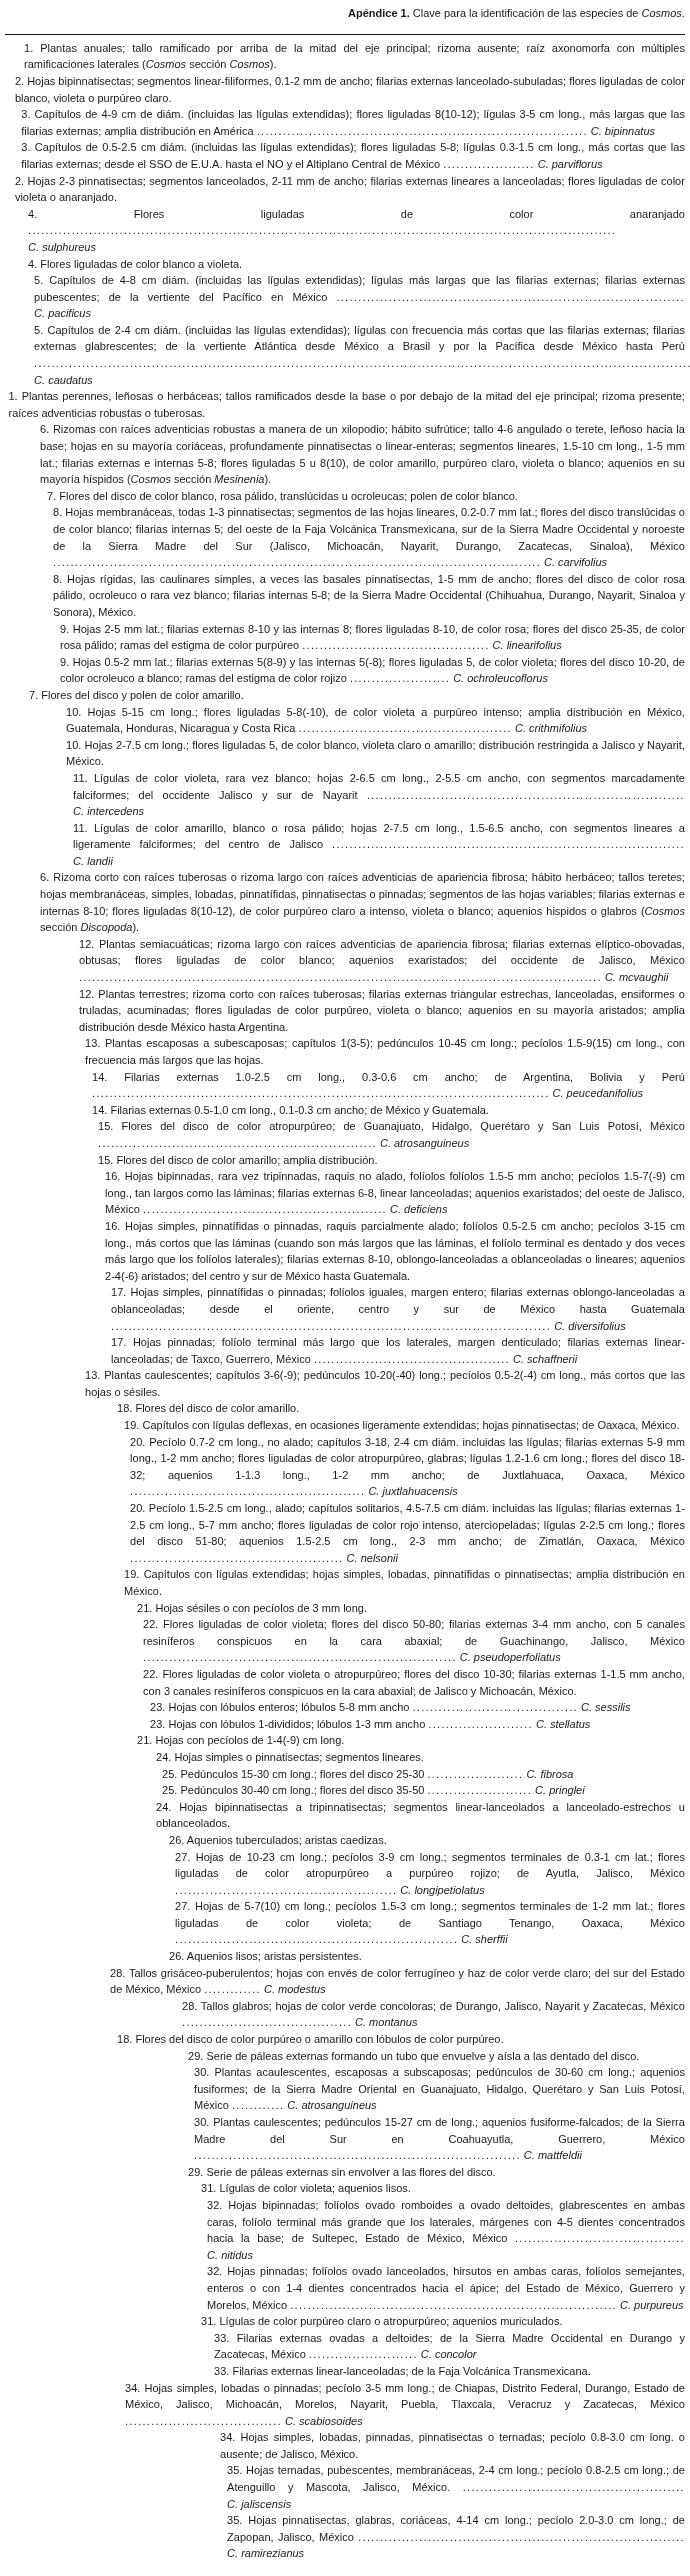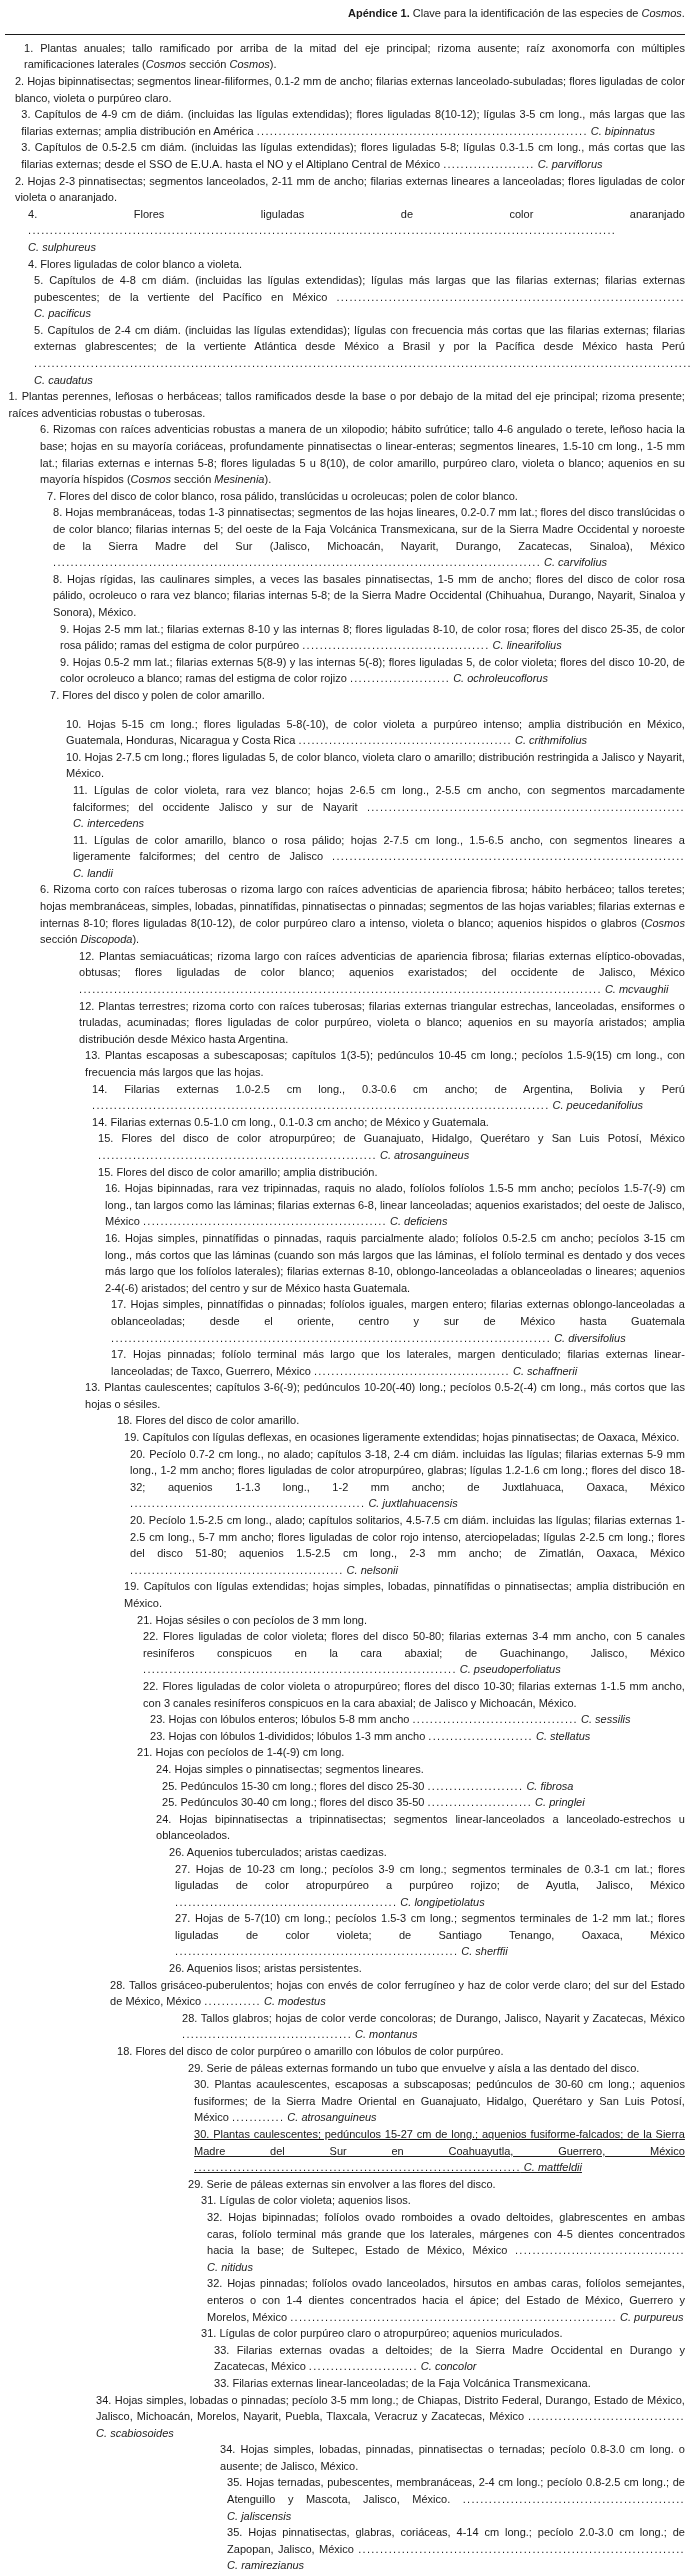--- a/index.html
+++ b/index.html
@@ -60,22 +60,22 @@
       <p class="entry" style="margin-left: 23px;"><span>4. </span><span>Flores liguladas de color blanco a violeta.</span></p>
       <p class="entry" style="margin-left: 29px;"><span>5. </span><span>Capítulos de 4-8 cm diám. (incluidas las lígulas extendidas); lígulas más largas que las filarias externas; filarias externas pubescentes; de la vertiente del Pacífico en México </span><span class="leader">................................................................................</span><span class="species"> C. pacificus</span></p>
       <p class="entry" style="margin-left: 29px;"><span>5. </span><span>Capítulos de 2-4 cm diám. (incluidas las lígulas extendidas); lígulas con frecuencia más cortas que las filarias externas; filarias externas glabrescentes; de la vertiente Atlántica desde México a Brasil y por la Pacífica desde México hasta Perú </span><span class="leader">......................................................................................................................................................................</span><span class="species"> C. caudatus</span></p>
       <p class="entry" style="margin-left: 3.4px;"><span>1. </span><span>Plantas perennes, leñosas o herbáceas; tallos ramificados desde la base o por debajo de la mitad del eje principal; rizoma presente; raíces adventicias robustas o tuberosas.</span></p>
       <p class="entry" style="margin-left: 35px;"><span>6. </span><span>Rizomas con raíces adventicias robustas a manera de un xilopodio; hábito sufrútice; tallo 4-6 angulado o terete, leñoso hacia la base; hojas en su mayoría coriáceas, profundamente pinnatisectas o linear-enteras; segmentos lineares, 1.5-10 cm long., 1-5 mm lat.; filarias externas e internas 5-8; flores liguladas 5 u 8(10), de color amarillo, purpúreo claro, violeta o blanco; aquenios en su mayoría híspidos (</span><span class="it">Cosmos</span><span> sección </span><span class="it">Mesinenia</span><span>).</span></p>
       <p class="entry" style="margin-left: 42px;"><span>7. </span><span>Flores del disco de color blanco, rosa pálido, translúcidas u ocroleucas; polen de color blanco.</span></p>
       <p class="entry" style="margin-left: 48px;"><span>8. </span><span>Hojas membranáceas, todas 1-3 pinnatisectas; segmentos de las hojas lineares, 0.2-0.7 mm lat.; flores del disco translúcidas o de color blanco; filarias internas 5; del oeste de la Faja Volcánica Transmexicana, sur de la Sierra Madre Occidental y noroeste de la Sierra Madre del Sur (Jalisco, Michoacán, Nayarit, Durango, Zacatecas, Sinaloa), México </span><span class="leader">................................................................................................................</span><span class="species"> C. carvifolius</span></p>
       <p class="entry" style="margin-left: 48px;"><span>8. </span><span>Hojas rígidas, las caulinares simples, a veces las basales pinnatisectas, 1-5 mm de ancho; flores del disco de color rosa pálido, ocroleuco o rara vez blanco; filarias internas 5-8; de la Sierra Madre Occidental (Chihuahua, Durango, Nayarit, Sinaloa y Sonora), México.</span></p>
       <p class="entry" style="margin-left: 55px;"><span>9. </span><span>Hojas 2-5 mm lat.; filarias externas 8-10 y las internas 8; flores liguladas 8-10, de color rosa; flores del disco 25-35, de color rosa pálido; ramas del estigma de color purpúreo </span><span class="leader">...........................................</span><span class="species"> C. linearifolius</span></p>
       <p class="entry" style="margin-left: 55px;"><span>9. </span><span>Hojas 0.5-2 mm lat.; filarias externas 5(8-9) y las internas 5(-8); flores liguladas 5, de color violeta; flores del disco 10-20, de color ocroleuco a blanco; ramas del estigma de color rojizo </span><span class="leader">.......................</span><span class="species"> C. ochroleucoflorus</span></p>
-      <p class="entry" style="margin-left: 45px;"><span>7. </span><span>Flores del disco y polen de color amarillo.</span></p>
-      <p class="entry" style="margin-left: 61px; margin-top: 12px;"><span>10. </span><span>Hojas 5-15 cm long.; flores liguladas 5-8(-10), de color violeta a purpúreo intenso; amplia distribución en México, Guatemala, Honduras, Nicaragua y Costa Rica </span><span class="leader">.................................................</span><span class="species"> C. crithmifolius</span></p>
+      <p class="entry" style="margin-left: 24px;"><span>7. </span><span>Flores del disco y polen de color amarillo.</span></p>
+      <p class="entry" style="margin-left: 61px;"><span>10. </span><span>Hojas 5-15 cm long.; flores liguladas 5-8(-10), de color violeta a purpúreo intenso; amplia distribución en México, Guatemala, Honduras, Nicaragua y Costa Rica </span><span class="leader">.................................................</span><span class="species"> C. crithmifolius</span></p>
       <p class="entry" style="margin-left: 61px;"><span>10. </span><span>Hojas 2-7.5 cm long.; flores liguladas 5, de color blanco, violeta claro o amarillo; distribución restringida a Jalisco y Nayarit, México.</span></p>
       <p class="entry" style="margin-left: 68px;"><span>11. </span><span>Lígulas de color violeta, rara vez blanco; hojas 2-6.5 cm long., 2-5.5 cm ancho, con segmentos marcadamente falciformes; del occidente Jalisco y sur de Nayarit </span><span class="leader">.........................................................................</span><span class="species"> C. intercedens</span></p>
       <p class="entry" style="margin-left: 68px;"><span>11. </span><span>Lígulas de color amarillo, blanco o rosa pálido; hojas 2-7.5 cm long., 1.5-6.5 ancho, con segmentos lineares a ligeramente falciformes; del centro de Jalisco </span><span class="leader">.................................................................................</span><span class="species"> C. landii</span></p>
       <p class="entry" style="margin-left: 35px;"><span>6. </span><span>Rizoma corto con raíces tuberosas o rizoma largo con raíces adventicias de apariencia fibrosa; hábito herbáceo; tallos teretes; hojas membranáceas, simples, lobadas, pinnatífidas, pinnatisectas o pinnadas; segmentos de las hojas variables; filarias externas e internas 8-10; flores liguladas 8(10-12), de color purpúreo claro a intenso, violeta o blanco; aquenios hispidos o glabros (</span><span class="it">Cosmos</span><span> sección </span><span class="it">Discopoda</span><span>).</span></p>
       <p class="entry" style="margin-left: 74px;"><span>12. </span><span>Plantas semiacuáticas; rizoma largo con raíces adventicias de apariencia fibrosa; filarias externas elíptico-obovadas, obtusas; flores liguladas de color blanco; aquenios exaristados; del occidente de Jalisco, México </span><span class="leader">........................................................................................................................</span><span class="species"> C. mcvaughii</span></p>
       <p class="entry" style="margin-left: 74px;"><span>12. </span><span>Plantas terrestres; rizoma corto con raíces tuberosas; filarias externas triangular estrechas, lanceoladas, ensiformes o truladas, acuminadas; flores liguladas de color purpúreo, violeta o blanco; aquenios en su mayoría aristados; amplia distribución desde México hasta Argentina.</span></p>
       <p class="entry" style="margin-left: 80px;"><span>13. </span><span>Plantas escaposas a subescaposas; capítulos 1(3-5); pedúnculos 10-45 cm long.; pecíolos 1.5-9(15) cm long., con frecuencia más largos que las hojas.</span></p>
       <p class="entry" style="margin-left: 87px;"><span>14. </span><span>Filarias externas 1.0-2.5 cm long., 0.3-0.6 cm ancho; de Argentina, Bolivia y Perú </span><span class="leader">.........................................................................................................</span><span class="species"> C. peucedanifolius</span></p>
       <p class="entry" style="margin-left: 87px;"><span>14. </span><span>Filarias externas 0.5-1.0 cm long., 0.1-0.3 cm ancho; de México y Guatemala.</span></p>
       <p class="entry" style="margin-left: 93px;"><span>15. </span><span>Flores del disco de color atropurpúreo; de Guanajuato, Hidalgo, Querétaro y San Luis Potosí, México </span><span class="leader">................................................................</span><span class="species"> C. atrosanguineus</span></p>
@@ -102,28 +102,28 @@
       <p class="entry" style="margin-left: 151px;"><span>24. </span><span>Hojas bipinnatisectas a tripinnatisectas; segmentos linear-lanceolados a lanceolado-estrechos u oblanceolados.</span></p>
       <p class="entry" style="margin-left: 164px;"><span>26. </span><span>Aquenios tuberculados; aristas caedizas.</span></p>
       <p class="entry" style="margin-left: 170px;"><span>27. </span><span>Hojas de 10-23 cm long.; pecíolos 3-9 cm long.; segmentos terminales de 0.3-1 cm lat.; flores liguladas de color atropurpúreo a purpúreo rojizo; de Ayutla, Jalisco, México </span><span class="leader">...................................................</span><span class="species"> C. longipetiolatus</span></p>
       <p class="entry" style="margin-left: 170px;"><span>27. </span><span>Hojas de 5-7(10) cm long.; pecíolos 1.5-3 cm long.; segmentos terminales de 1-2 mm lat.; flores liguladas de color violeta; de Santiago Tenango, Oaxaca, México </span><span class="leader">.................................................................</span><span class="species"> C. sherffii</span></p>
       <p class="entry" style="margin-left: 164px;"><span>26. </span><span>Aquenios lisos; aristas persistentes.</span></p>
       <p class="entry" style="margin-left: 105px;"><span>28. </span><span>Tallos grisáceo-puberulentos; hojas con envés de color ferrugíneo y haz de color verde claro; del sur del Estado de México, México </span><span class="leader">.............</span><span class="species"> C. modestus</span></p>
       <p class="entry" style="margin-left: 177px;"><span>28. </span><span>Tallos glabros; hojas de color verde concoloras; de Durango, Jalisco, Nayarit y Zacatecas, México </span><span class="leader">.......................................</span><span class="species"> C. montanus</span></p>
       <p class="entry" style="margin-left: 112px;"><span>18. </span><span>Flores del disco de color purpúreo o amarillo con lóbulos de color purpúreo.</span></p>
       <p class="entry" style="margin-left: 183px;"><span>29. </span><span>Serie de páleas externas formando un tubo que envuelve y aísla a las dentado del disco.</span></p>
       <p class="entry" style="margin-left: 189px;"><span>30. </span><span>Plantas acaulescentes, escaposas a subscaposas; pedúnculos de 30-60 cm long.; aquenios fusiformes; de la Sierra Madre Oriental en Guanajuato, Hidalgo, Querétaro y San Luis Potosí, México </span><span class="leader">............</span><span class="species"> C. atrosanguineus</span></p>
-      <p class="entry" style="margin-left: 189px; text-decoration: underline;"><span>30. </span><span>Plantas caulescentes; pedúnculos 15-27 cm de long.; aquenios fusiforme-falcados; de la Sierra Madre del Sur en Coahuayutla, Guerrero, México </span><span class="leader">...........................................................................</span><span class="species"> C. mattfeldii</span></p>
+      <p class="entry" style="margin-left: 189px;"><span>30. </span><span>Plantas caulescentes; pedúnculos 15-27 cm de long.; aquenios fusiforme-falcados; de la Sierra Madre del Sur en Coahuayutla, Guerrero, México </span><span class="leader">...........................................................................</span><span class="species"> C. mattfeldii</span></p>
       <p class="entry" style="margin-left: 183px;"><span>29. </span><span>Serie de páleas externas sin envolver a las flores del disco.</span></p>
       <p class="entry" style="margin-left: 196px;"><span>31. </span><span>Lígulas de color violeta; aquenios lisos.</span></p>
       <p class="entry" style="margin-left: 202px;"><span>32. </span><span>Hojas bipinnadas; folíolos ovado romboides a ovado deltoides, glabrescentes en ambas caras, folíolo terminal más grande que los laterales, márgenes con 4-5 dientes concentrados hacia la base; de Sultepec, Estado de México, México </span><span class="leader">.......................................</span><span class="species"> C. nitidus</span></p>
       <p class="entry" style="margin-left: 202px;"><span>32. </span><span>Hojas pinnadas; folíolos ovado lanceolados, hirsutos en ambas caras, folíolos semejantes, enteros o con 1-4 dientes concentrados hacia el ápice; del Estado de México, Guerrero y Morelos, México </span><span class="leader">...........................................................................</span><span class="species"> C. purpureus</span></p>
       <p class="entry" style="margin-left: 196px;"><span>31. </span><span>Lígulas de color purpúreo claro o atropurpúreo; aquenios muriculados.</span></p>
       <p class="entry" style="margin-left: 209px;"><span>33. </span><span>Filarias externas ovadas a deltoides; de la Sierra Madre Occidental en Durango y Zacatecas, México </span><span class="leader">.........................</span><span class="species"> C. concolor</span></p>
       <p class="entry" style="margin-left: 209px;"><span>33. </span><span>Filarias externas linear-lanceoladas; de la Faja Volcánica Transmexicana.</span></p>
-      <p class="entry" style="margin-left: 91px;"><span>34. </span><span>Hojas simples, lobadas o pinnadas; pecíolo 3-5 mm long.; de Chiapas, Distrito Federal, Durango, Estado de México, Jalisco, Michoacán, Morelos, Nayarit, Puebla, Tlaxcala, Veracruz y Zacatecas, México </span><span class="leader">....................................</span><span class="species"> C. scabiosoides</span></p>
+      <p class="entry" style="margin-left: 120px;"><span>34. </span><span>Hojas simples, lobadas o pinnadas; pecíolo 3-5 mm long.; de Chiapas, Distrito Federal, Durango, Estado de México, Jalisco, Michoacán, Morelos, Nayarit, Puebla, Tlaxcala, Veracruz y Zacatecas, México </span><span class="leader">....................................</span><span class="species"> C. scabiosoides</span></p>
       <p class="entry" style="margin-left: 215px;"><span>34. </span><span>Hojas simples, lobadas, pinnadas, pinnatisectas o ternadas; pecíolo 0.8-3.0 cm long. o ausente; de Jalisco, México.</span></p>
       <p class="entry" style="margin-left: 222px;"><span>35. </span><span>Hojas ternadas, pubescentes, membranáceas, 2-4 cm long.; pecíolo 0.8-2.5 cm long.; de Atenguillo y Mascota, Jalisco, México. </span><span class="leader">...................................................</span><span class="species"> C. jaliscensis</span></p>
       <p class="entry" style="margin-left: 222px;"><span>35. </span><span>Hojas pinnatisectas, glabras, coriáceas, 4-14 cm long.; pecíolo 2.0-3.0 cm long.; de Zapopan, Jalisco, México </span><span class="leader">...........................................................................</span><span class="species"> C. ramirezianus</span></p>
     </div>
 
 </div>
 
 
 </body></html>

